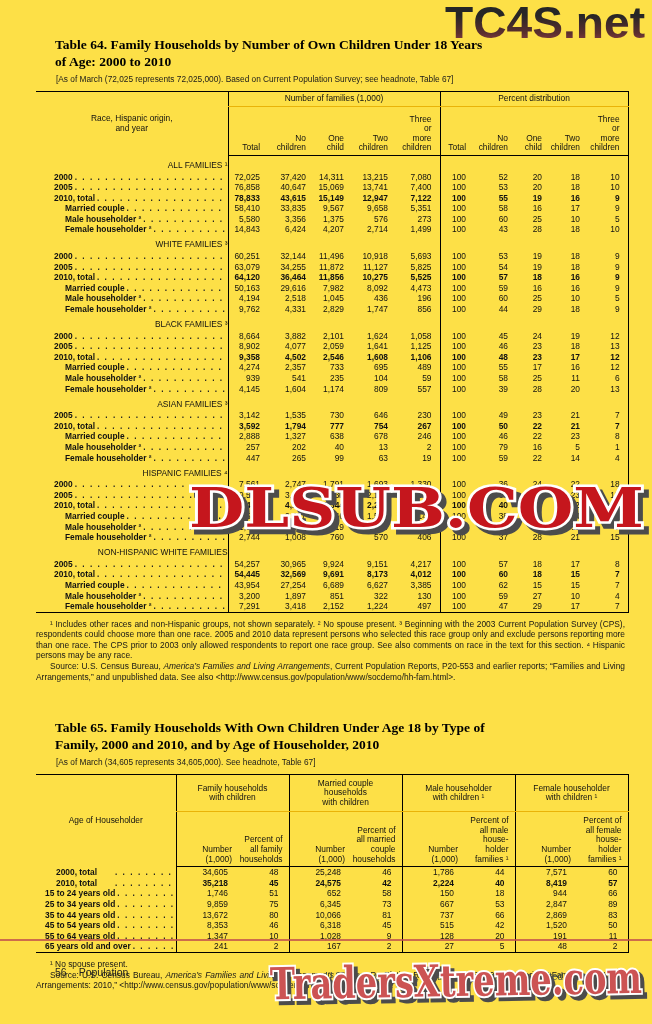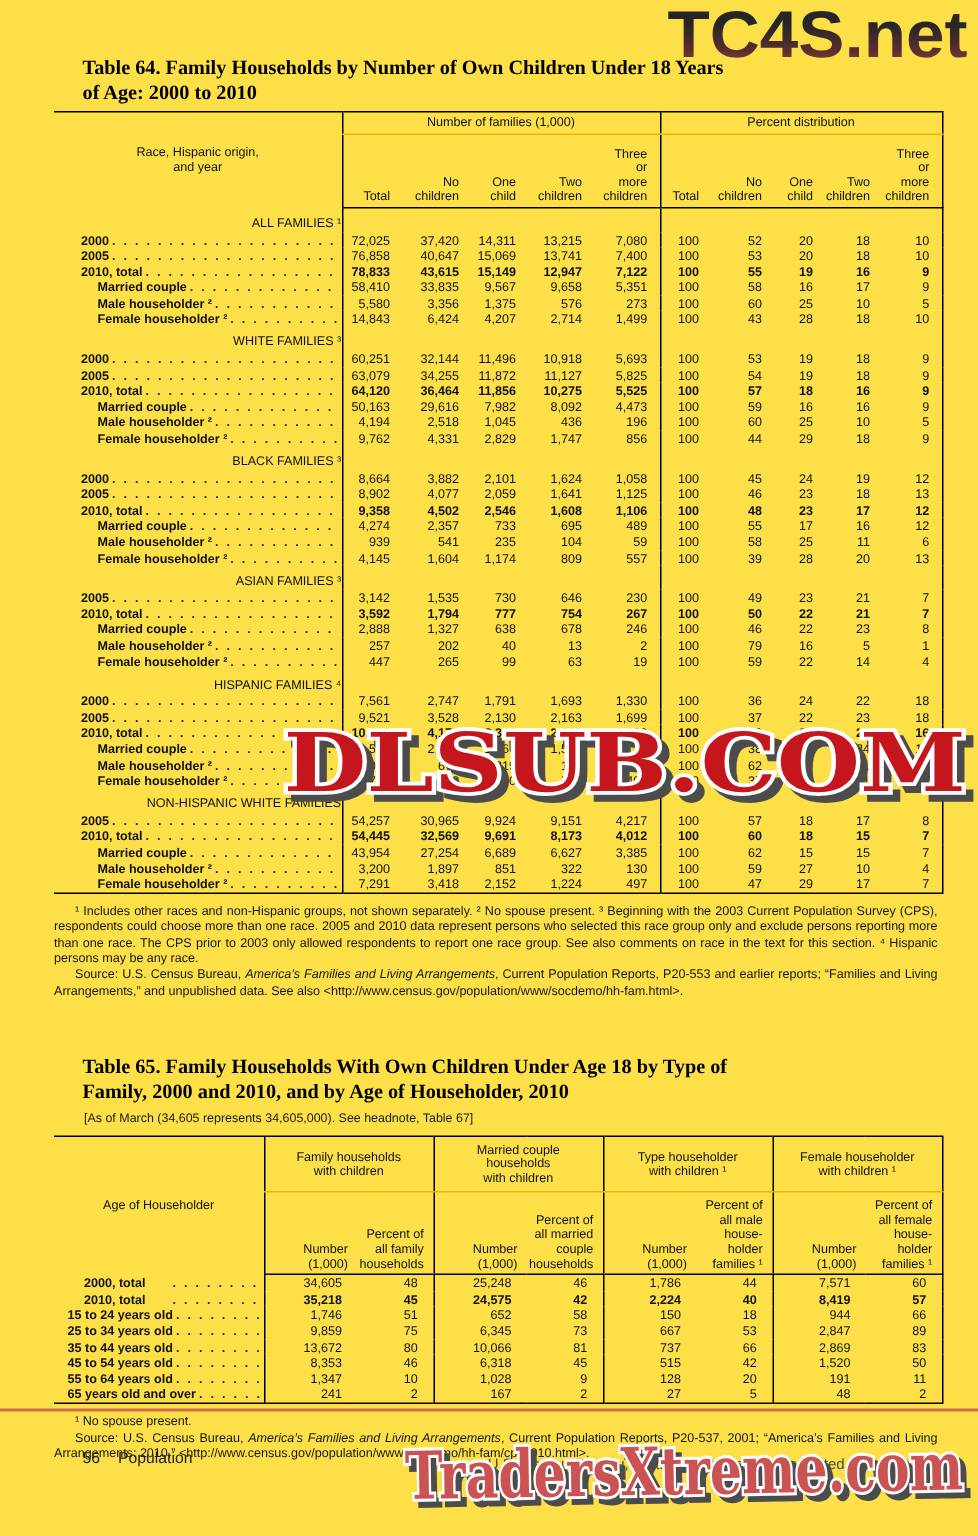--- a/index.html
+++ b/index.html
@@ -45,20 +45,21 @@
   #wm-mid{top:470px;left:186px;}
   #wm-bot{top:944px;left:266px;transform:rotate(-1deg);}
 </style>
 </head>
 <body>
 
 <div class="page">
 
   <h2 class="t-title">Table 64. Family Households by Number of Own Children Under 18 Years
 of Age: 2000 to 2010</h2>
+  <div class="headnote">[As of March (72,025 represents 72,025,000). Based on Current Population Survey; see headnote, Table 67]</div>
 
   <table class="t64">
     <colgroup>
       <col style="width:192px">
       <col style="width:40px">
         <col style="width:46px">
         <col style="width:38px">
         <col style="width:44px">
         <col style="width:44px">
       <col style="width:34px">
@@ -817,21 +818,21 @@
         <col style="width:51px">
     </colgroup>
     <thead>
       <tr>
         <th rowspan="2" class="stub-hd">Age of Householder</th>
         <th colspan="2" class="grp-h gl">Family households
 with children</th>
         <th colspan="2" class="grp-h gl">Married couple
 households
 with children</th>
-        <th colspan="2" class="grp-h gl">Type householder
+        <th colspan="2" class="grp-h gl">Male householder
 with children ¹</th>
         <th colspan="2" class="grp-h gl gr">Female householder
 with children ¹</th>
       </tr>
       <tr class="colh">
         <th class="gl">Number
 (1,000)</th>
         <th>Percent of
 all family
 households</th>

